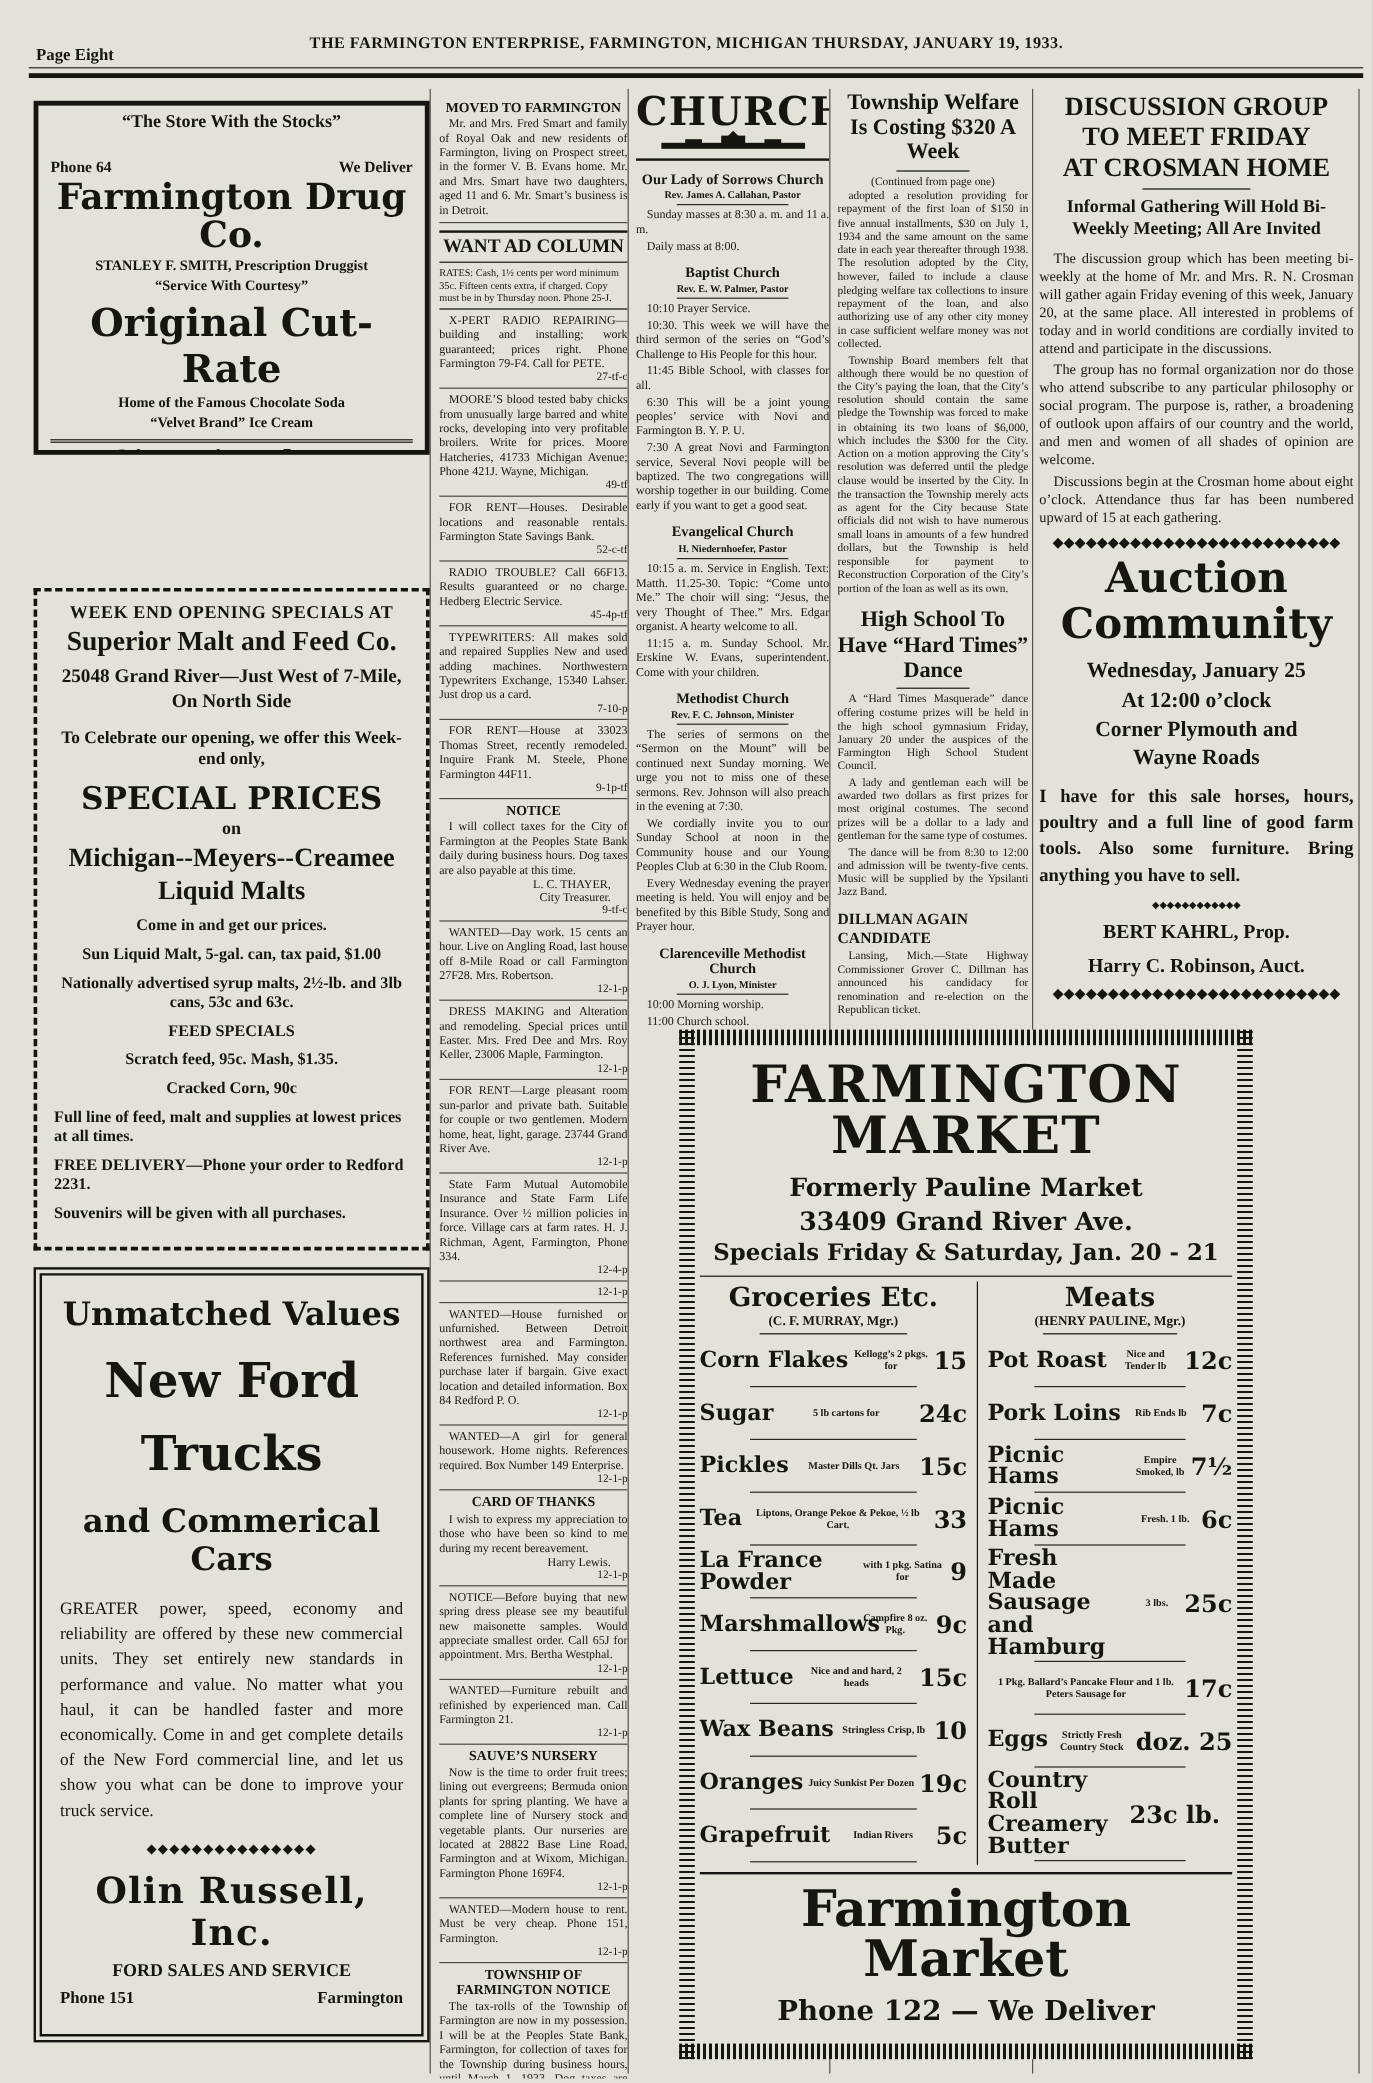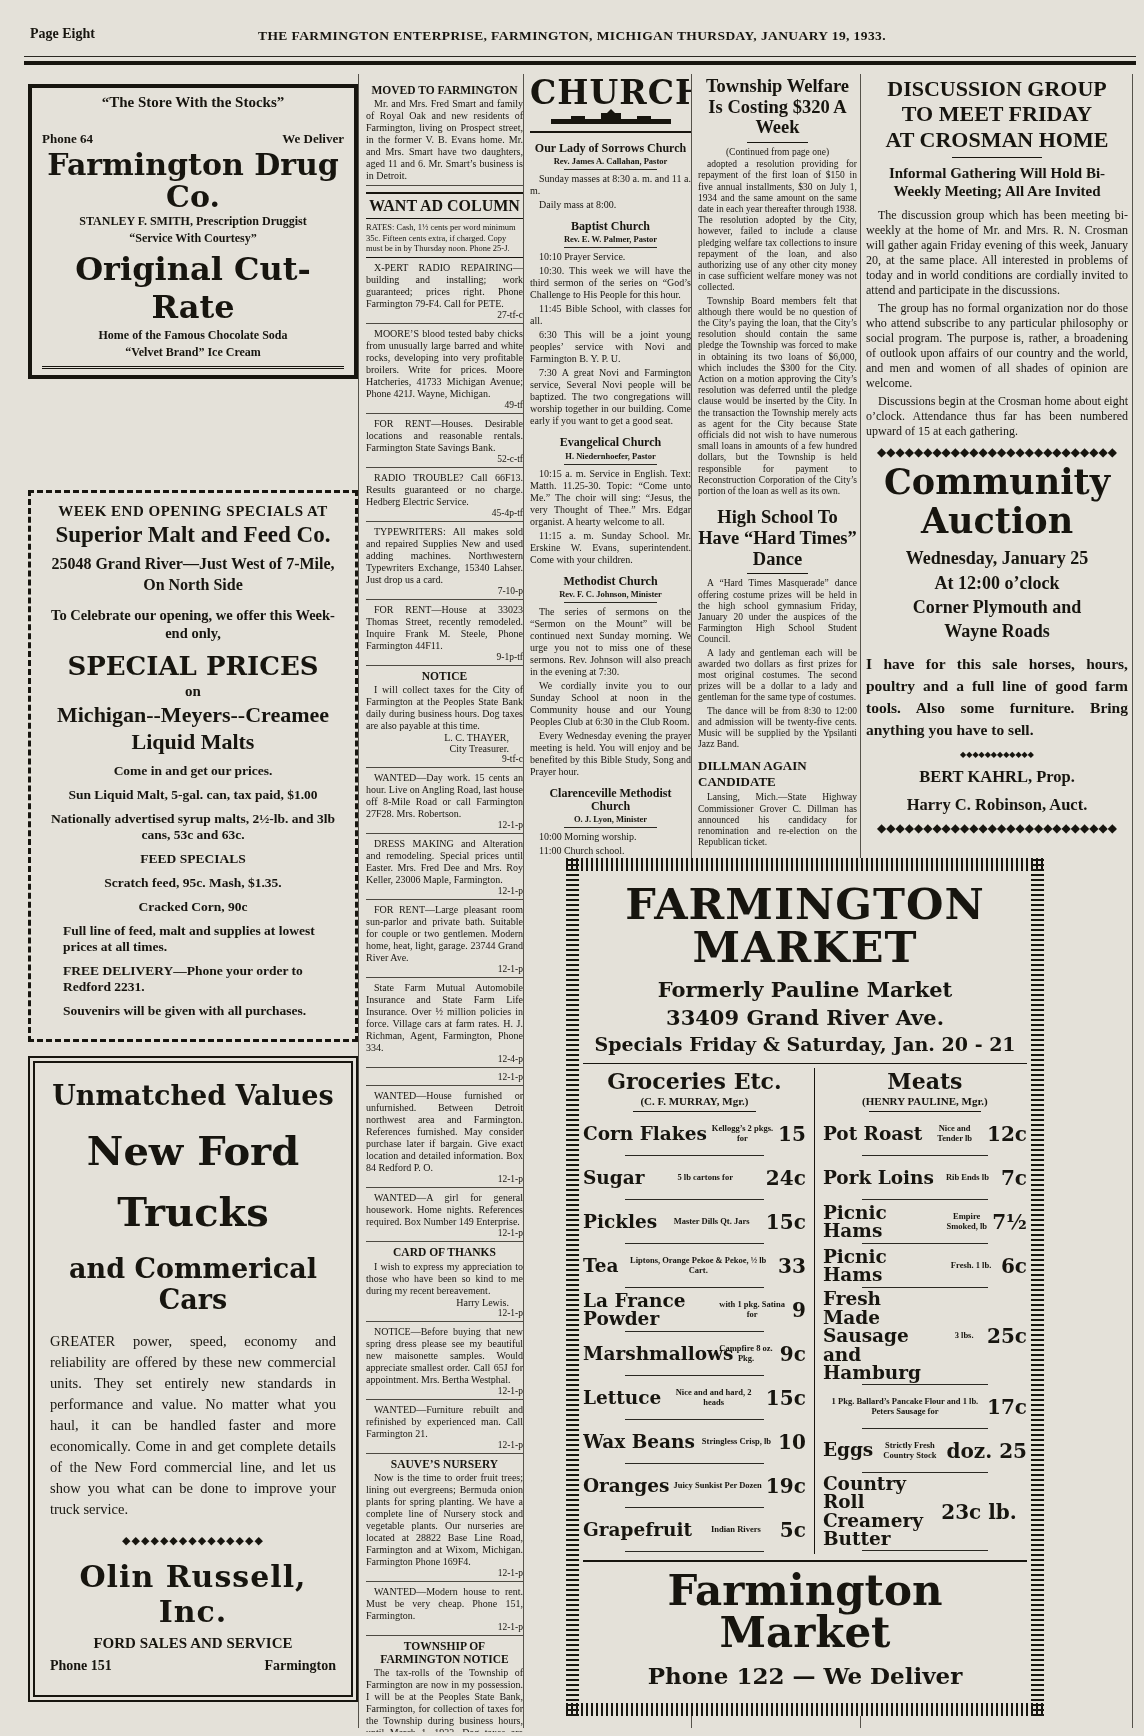--- a/index.html
+++ b/index.html
@@ -1,19 +1,19 @@
 <!DOCTYPE html>
 <html><head>
 <meta charset="utf-8">
 <style>
   html,body{margin:0;padding:0;background:#b9b6ae;}
   #page{position:relative;width:1144px;height:1736px;background:#e4e1d9;overflow:hidden;
         font-family:"Liberation Serif",serif;color:#17150f;}
   
-  .page-num{position:absolute;left:30px;top:26px;font-size:14px;font-weight:bold;}
+  .page-num{position:absolute;left:30px;top:39px;font-size:14px;font-weight:bold;}
   .masthead{position:absolute;left:0;right:0;top:28px;text-align:center;font-size:13.5px;font-weight:bold;letter-spacing:.4px;}
   .rule-a{position:absolute;left:24px;right:8px;top:56px;height:1px;background:#2a2822;}
   .rule-b{position:absolute;left:24px;right:8px;top:61px;height:4px;background:#17150f;}
   .vrule{position:absolute;top:74px;bottom:8px;width:1px;background:#55524a;}
   
   .col{position:absolute;overflow:hidden;}
   
   #drug-ad{left:28px;top:84px;width:330px;height:295px;border:4px solid #17150f;padding:6px 10px;box-sizing:border-box;}
   .da-tagline{text-align:center;font-weight:bold;font-size:15px;}
   .da-row{display:flex;justify-content:space-between;font-weight:bold;font-size:13px;margin-top:20px;}
@@ -28,21 +28,21 @@
   
   #malt-ad{left:28px;top:490px;width:330px;height:552px;border:3px dashed #17150f;padding:10px 14px;box-sizing:border-box;text-align:center;}
   .ma-h1{font-weight:bold;font-size:15px;letter-spacing:.5px;}
   .ma-h2{font-weight:bold;font-size:23px;margin-top:2px;}
   .ma-h3{font-weight:bold;font-size:16px;margin-top:6px;line-height:1.3;}
   .ma-h4{font-weight:bold;font-size:14.5px;margin-top:10px;line-height:1.3;}
   .ma-h5{font-weight:bold;font-size:26px;margin-top:8px;font-family:"DejaVu Serif",serif;}
   .ma-on{font-weight:bold;font-size:15px;margin-top:2px;}
   .ma-h6{font-weight:bold;font-size:22px;line-height:1.2;margin-top:2px;}
   .ma-t{font-weight:bold;font-size:13.5px;margin-top:8px;}
-  .ma-tl{font-weight:bold;font-size:13.5px;margin-top:8px;text-align:left;margin-left:18px;}
+  .ma-tl{font-weight:bold;font-size:13.5px;margin-top:8px;text-align:left;}
   
   #ford-ad{left:28px;top:1056px;width:330px;height:646px;border:2px solid #17150f;
            box-shadow:inset 0 0 0 3px #e4e1d9, inset 0 0 0 5px #17150f;
            padding:22px 20px;box-sizing:border-box;text-align:center;}
   .fa-h1{font-weight:bold;font-size:27px;font-family:"DejaVu Serif",serif;}
   .fa-h2{font-weight:bold;font-size:40px;margin-top:16px;font-family:"DejaVu Serif",serif;}
   .fa-h3{font-weight:bold;font-size:40px;margin-top:14px;font-family:"DejaVu Serif",serif;}
   .fa-h4{font-weight:bold;font-size:27px;margin-top:18px;font-family:"DejaVu Serif",serif;}
   .fa-p{font-size:14.5px;line-height:1.45;text-align:justify;margin-top:16px;}
   .orn{font-size:11px;letter-spacing:1px;color:#17150f;margin-top:14px;}
@@ -424,22 +424,22 @@
   <div id="col5" class="col">
     <div class="d-headline">DISCUSSION GROUP</div>
     <div class="d-headline">TO MEET FRIDAY</div>
     <div class="d-headline">AT CROSMAN HOME</div>
     <div class="d-rule"></div>
     <div class="d-sub">Informal Gathering Will Hold Bi-Weekly Meeting; All Are Invited</div>
     <div class="d-p" style="margin-top:8px">The discussion group which has been meeting bi-weekly at the home of Mr. and Mrs. R. N. Crosman will gather again Friday evening of this week, January 20, at the same place. All interested in problems of today and in world conditions are cordially invited to attend and participate in the discussions.</div>
     <div class="d-p">The group has no formal organization nor do those who attend subscribe to any particular philosophy or social program. The purpose is, rather, a broadening of outlook upon affairs of our country and the world, and men and women of all shades of opinion are welcome.</div>
     <div class="d-p">Discussions begin at the Crosman home about eight o’clock. Attendance thus far has been numbered upward of 15 at each gathering.</div>
     <div class="au-orn">◆◆◆◆◆◆◆◆◆◆◆◆◆◆◆◆◆◆◆◆◆◆◆◆◆◆</div>
+    <div class="au-title">Auction</div>
     <div class="au-title">Community</div>
-    <div class="au-title">Auction</div>
     <div class="au-line" style="margin-top:6px">Wednesday, January 25</div>
     <div class="au-line">At 12:00 o’clock</div>
     <div class="au-line">Corner Plymouth and</div>
     <div class="au-line">Wayne Roads</div>
     <div class="au-p">I have for this sale horses, hours, poultry and a full line of good farm tools. Also some furniture. Bring anything you have to sell.</div>
     <div class="au-small-orn">◆◆◆◆◆◆◆◆◆◆◆◆</div>
     <div class="au-name">BERT KAHRL, Prop.</div>
     <div class="au-name">Harry C. Robinson, Auct.</div>
     <div class="au-orn">◆◆◆◆◆◆◆◆◆◆◆◆◆◆◆◆◆◆◆◆◆◆◆◆◆◆</div>
   </div>

